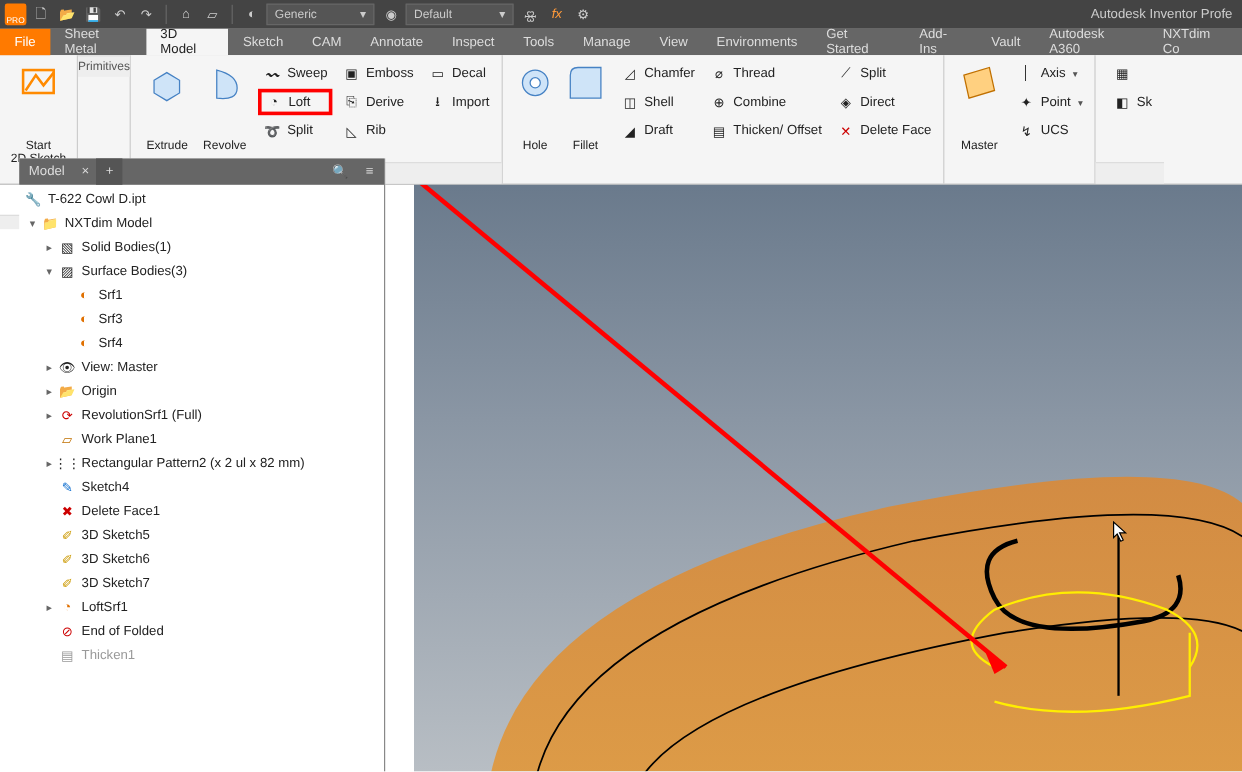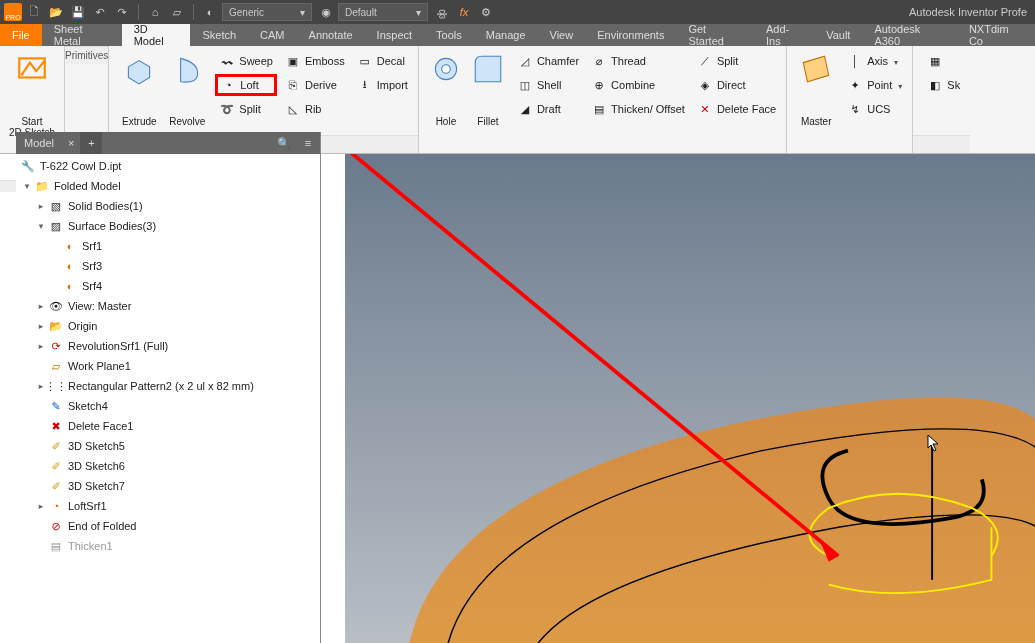--- a/index.html
+++ b/index.html
@@ -308,21 +308,21 @@
     <div class="menu-icon">≡</div>
   </div>
   <div class="tree">
     <div class="node" style="padding-left:4px">
         <span class="nicon">🔧</span>
         <span class="node-label">T-622 Cowl D.ipt</span>
       </div>
     <div class="node" style="padding-left:4px">
         <span class="twisty">▾</span>
         <span class="nicon">📁</span>
-        <span class="node-label">Folded Model</span>
+        <span class="node-label">NXTdim Model</span>
       </div>
     <div class="node" style="padding-left:18px">
         <span class="twisty">▸</span>
         <span class="nicon">▧</span>
         <span class="node-label">Solid Bodies(1)</span>
       </div>
     <div class="node" style="padding-left:18px">
         <span class="twisty">▾</span>
         <span class="nicon">▨</span>
         <span class="node-label">Surface Bodies(3)</span>

